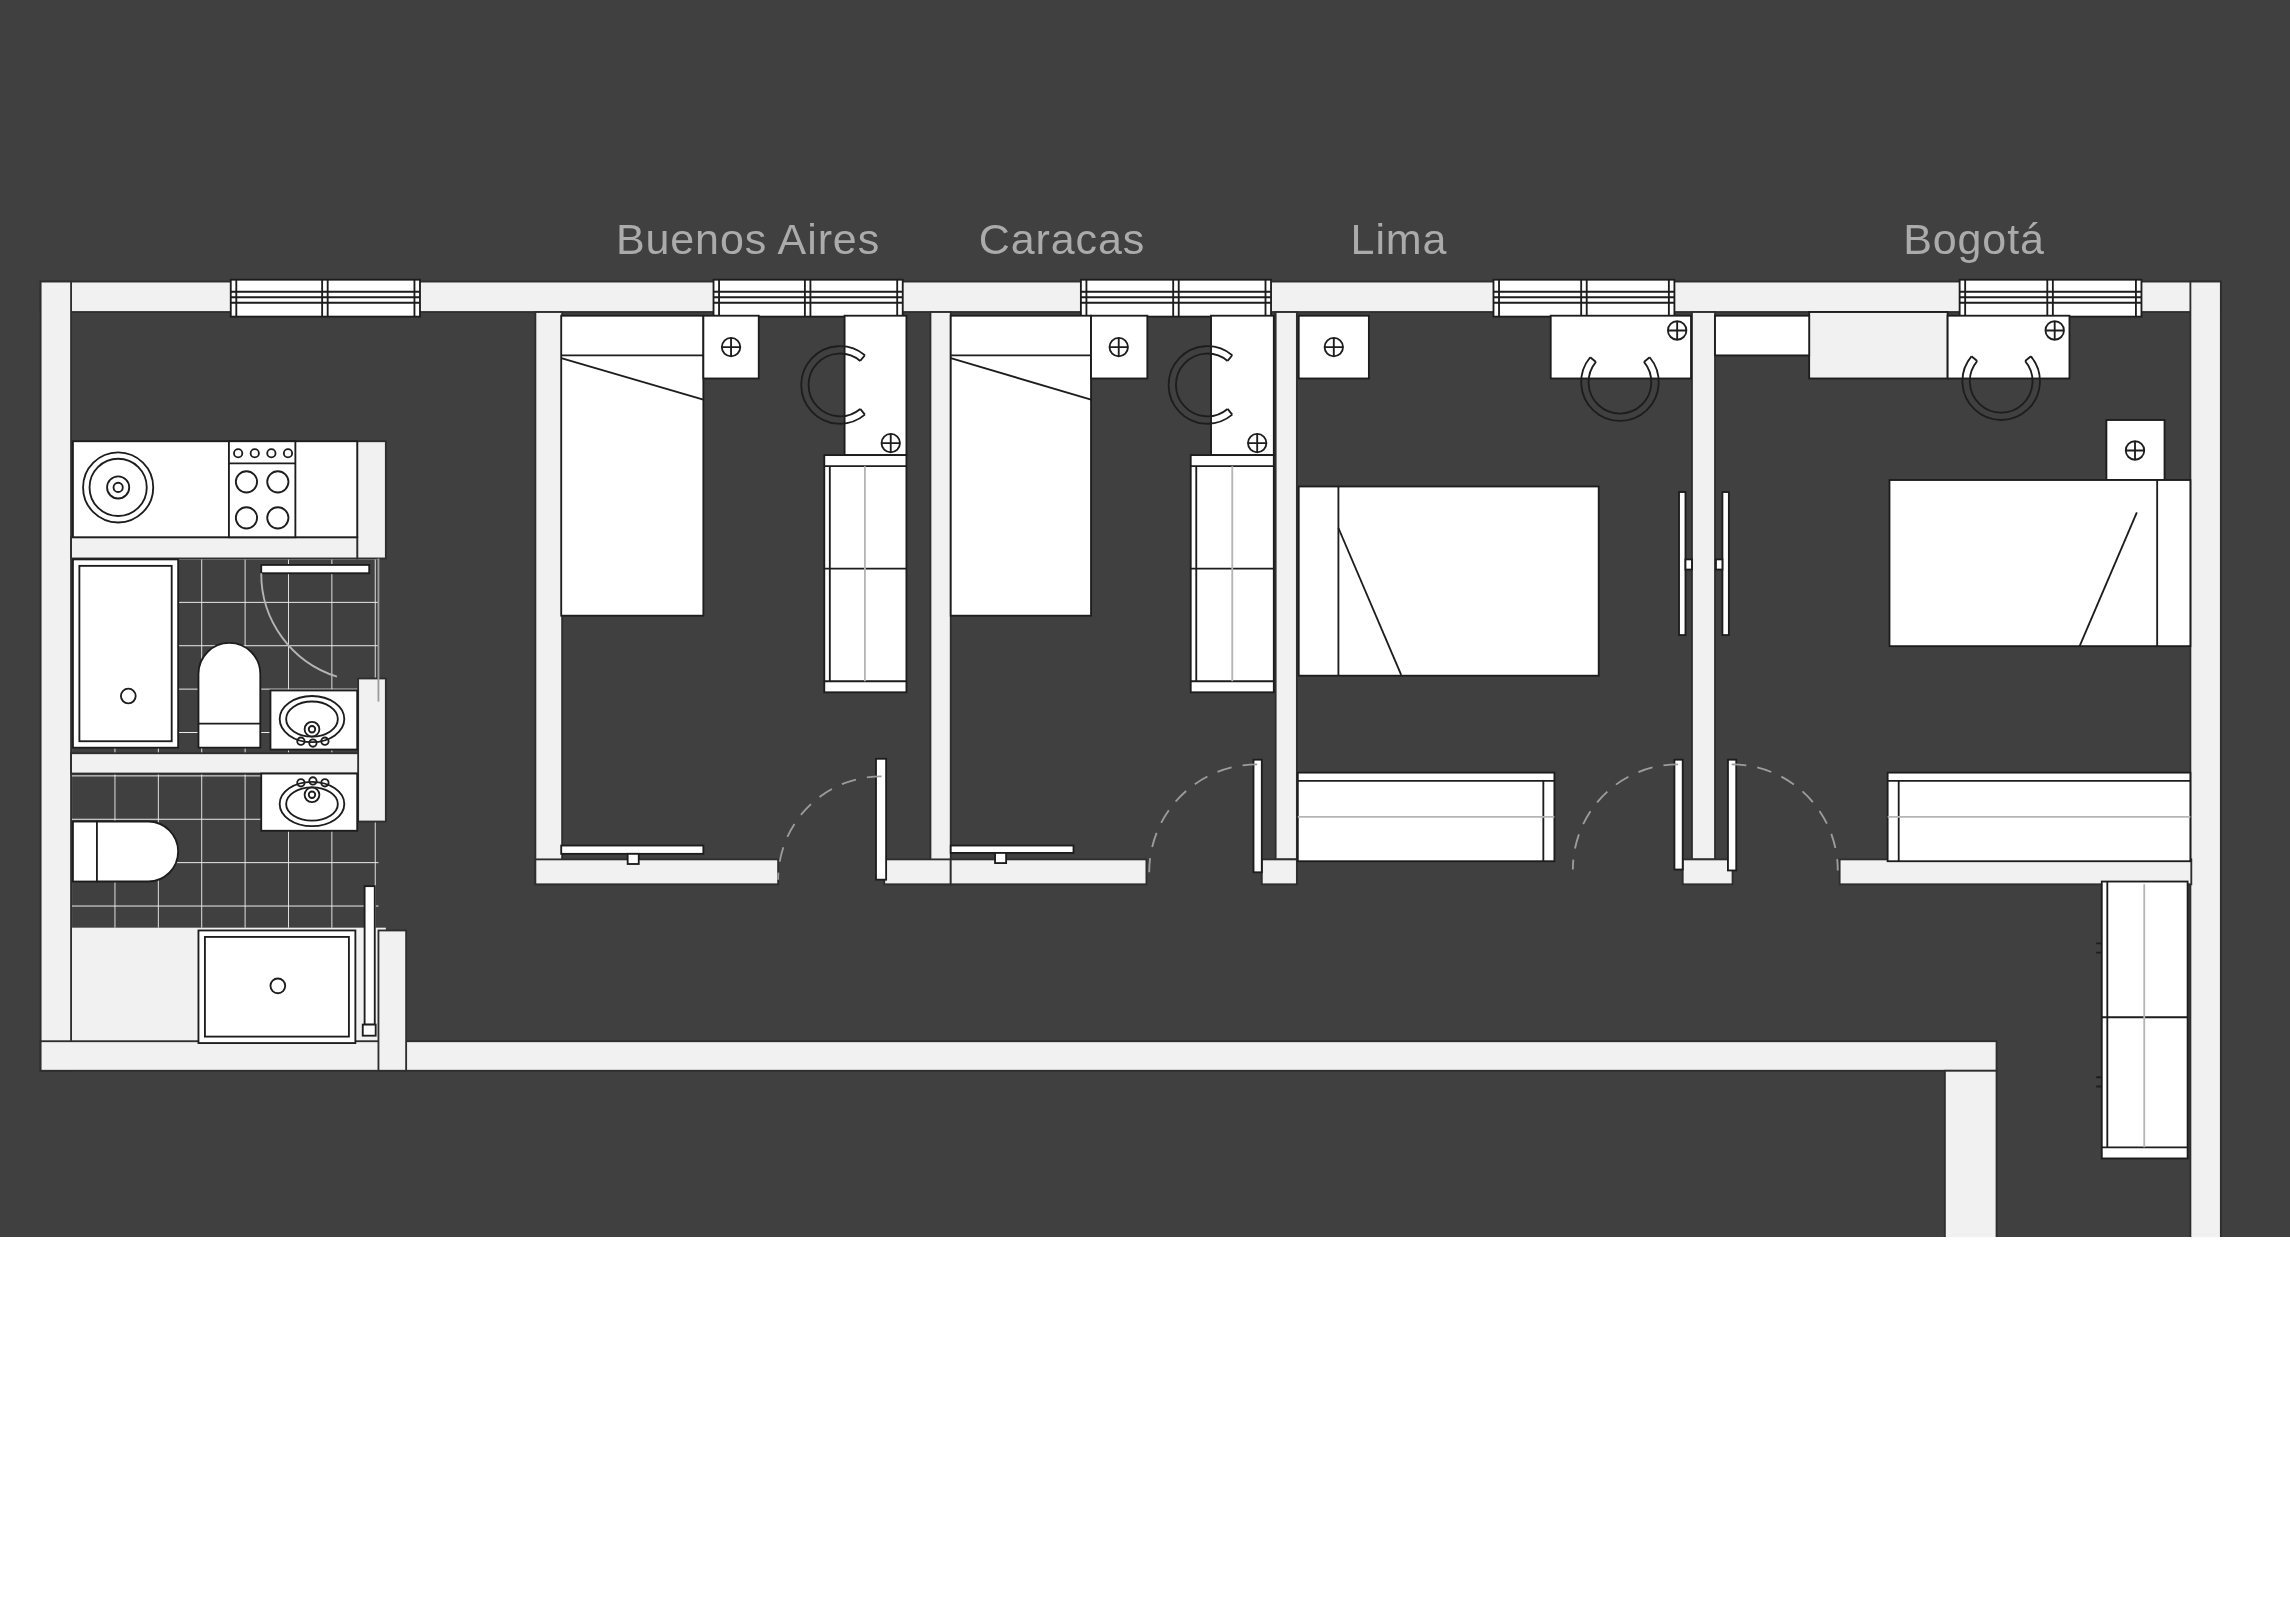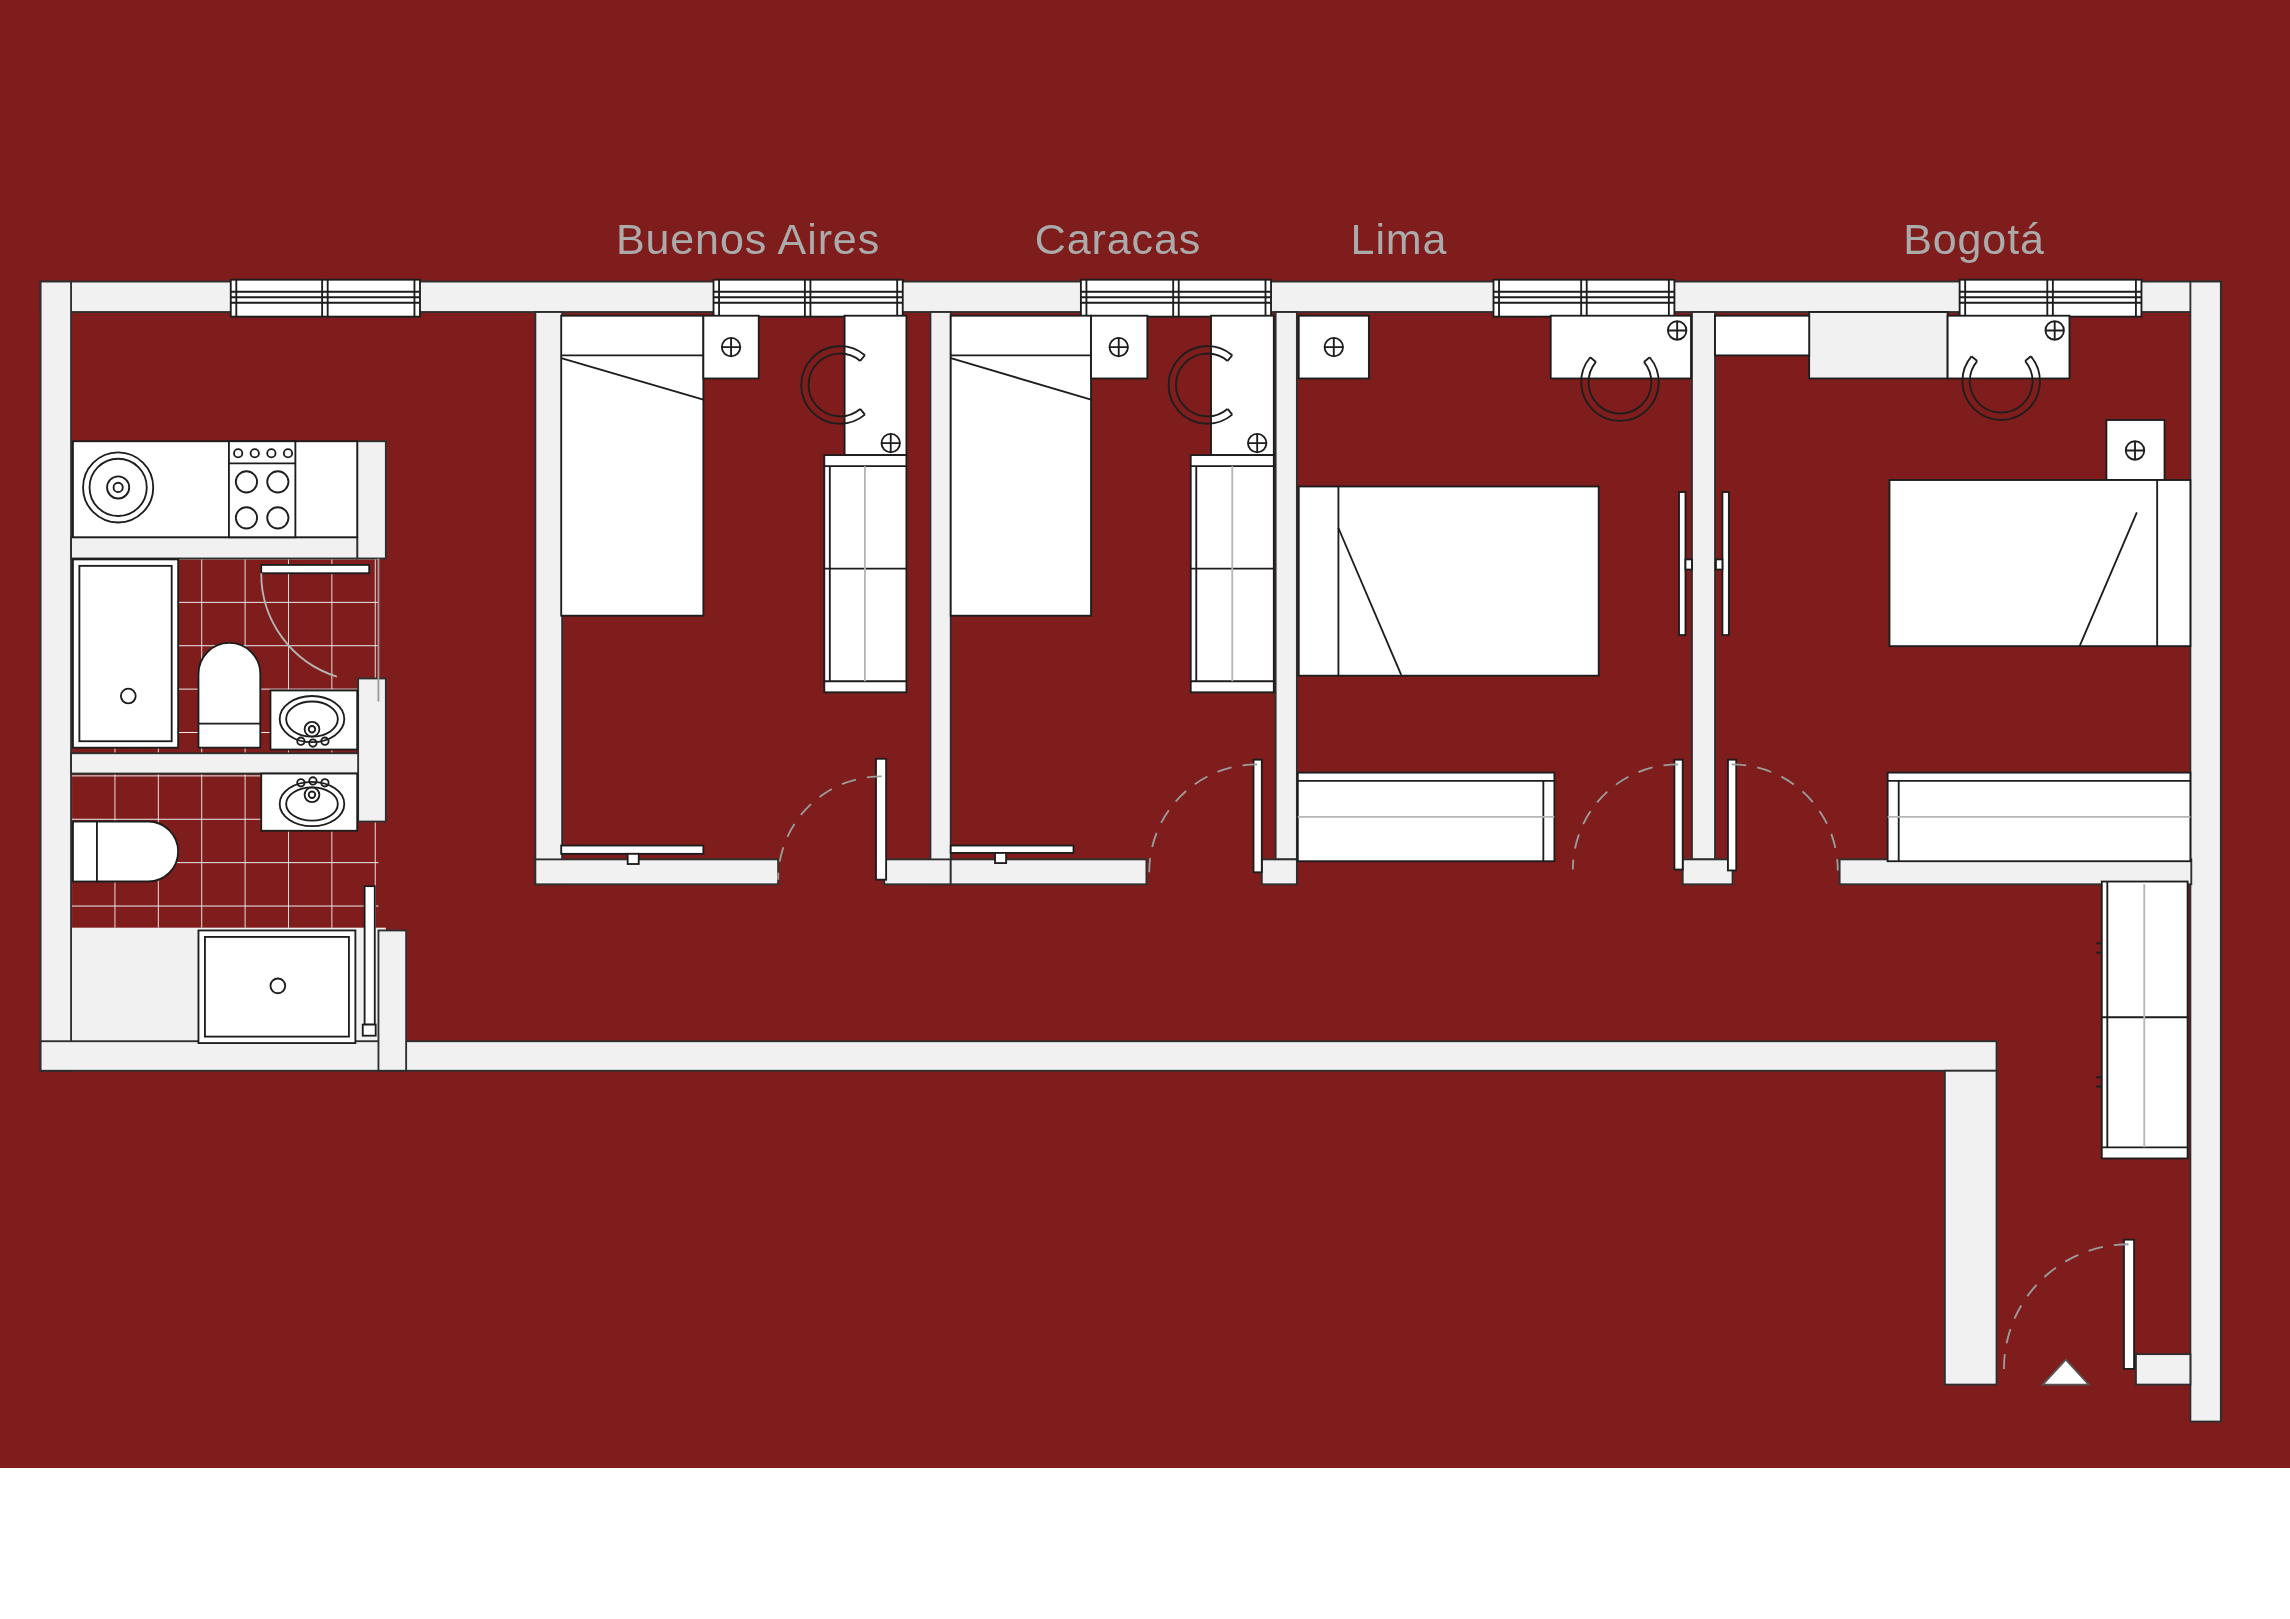--- a/index.html
+++ b/index.html
@@ -1,16 +1,16 @@
 <!DOCTYPE html>
 <html style="font-size:14.8px"><head>
 <meta charset="utf-8">
 <style>
   html,body{margin:0;padding:0;background:#ffffff;}
-  .canvas{position:relative;width:2291px;height:1468px;background:#7f1d1d;overflow:hidden;
+  .canvas{position:relative;width:2291px;height:1237px;background:#404040;overflow:hidden;
           font-family:"Liberation Sans",sans-serif;}
   .plan-svg{position:absolute;left:0;top:0;}
   .room-label{position:absolute;transform:translateX(-50%);font-size:43px;line-height:1;
               color:#ababab;white-space:nowrap;letter-spacing:0.9px;}
 </style>
 </head>
 <body>
 
 <div class="canvas">
 
@@ -262,18 +262,18 @@
     <path d="M2283 955V1243 M2277 1102H2370 M2277 1243H2370" fill="none"></path>
     <line x1="2323" y1="958" x2="2323" y2="1243" stroke="#b5b5b5"></line>
     <path d="M2271 1022H2277 M2271 1032H2277 M2271 1167H2277 M2271 1177H2277" fill="none"></path>
     <rect x="2301" y="1343" width="11" height="140"></rect>
     <path d="M2306 1348 A135 135 0 0 0 2171 1483" fill="none" stroke="#9c9c9c" stroke-width="2" stroke-dasharray="16 12"></path>
     <path d="M2238 1473 L2263 1500 L2213 1500 Z" fill="#ffffff" stroke="#555555"></path>
   </g>
 </svg>
 
 <div class="room-label" style="left:748px;top:218px">Buenos Aires</div>
-<div class="room-label" style="left:1118px;top:218px">Caracas</div>
+<div class="room-label" style="left:1062px;top:218px">Caracas</div>
 <div class="room-label" style="left:1399px;top:218px">Lima</div>
 <div class="room-label" style="left:1974px;top:218px">Bogotá</div>
 
 </div>
 
 
 </body></html>

